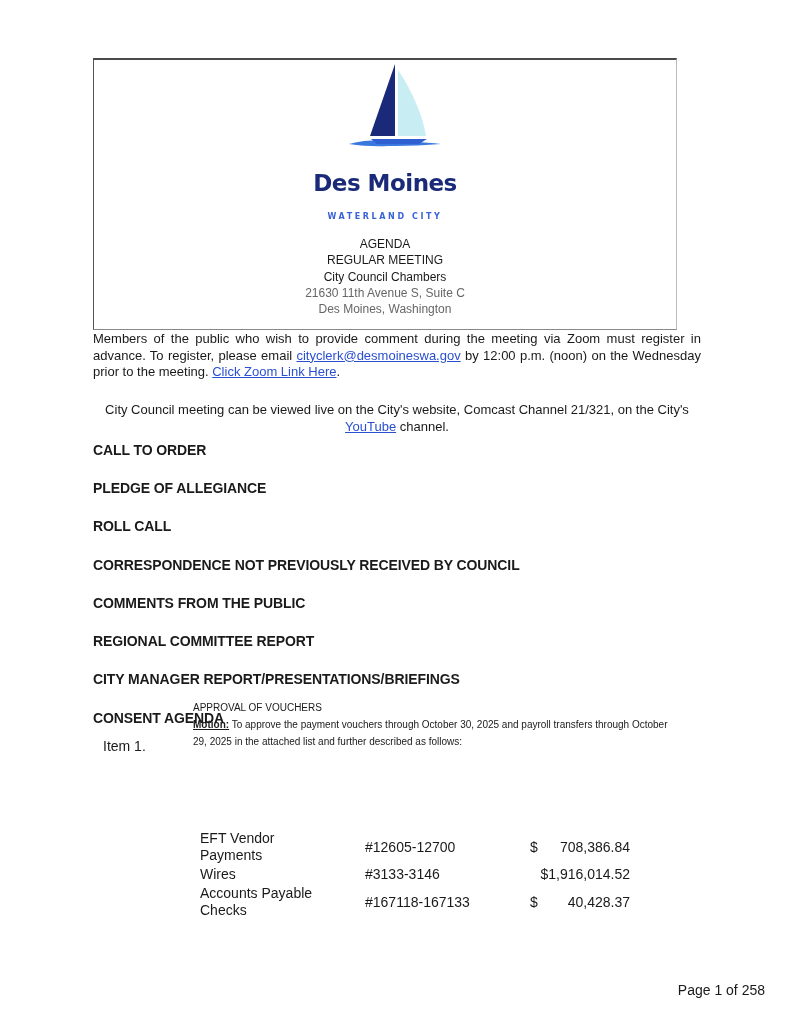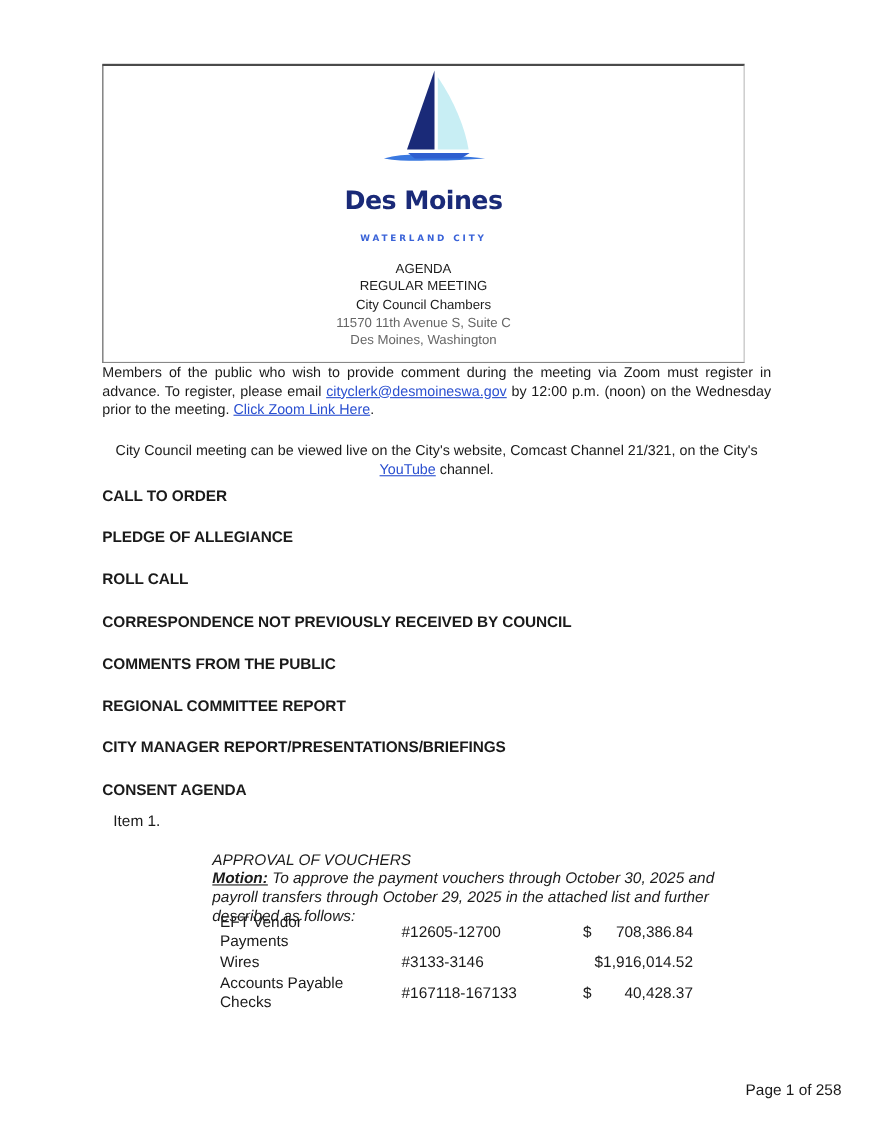--- a/index.html
+++ b/index.html
@@ -39,22 +39,22 @@
     .stream {
       position: absolute; left: 93px; top: 402px; width: 608px;
       font-size: 13px; line-height: 16.5px; text-align: center;
     }
     .section {
       position: absolute; left: 93px; font-weight: bold; font-size: 14px;
       letter-spacing: -0.1px;
     }
     .item-label { position: absolute; left: 103px; top: 738px; font-size: 14px; }
     .item-body {
-      position: absolute; left: 193px; top: 773px; width: 490px;
-      font-size: 14px; line-height: 17px; font-style: italic;
+      position: absolute; left: 193px; top: 699px; width: 490px;
+      font-size: 10px; line-height: 17px;
     }
     .item-body .motion { font-weight: bold; text-decoration: underline; }
     .vtable { position: absolute; left: 200px; top: 830px; font-size: 14px; }
     .vrow { position: relative; width: 440px; }
     .vrow .desc { position: absolute; left: 0; width: 140px; line-height: 17px; }
     .vrow .num { position: absolute; left: 165px; }
     .vrow .cur { position: absolute; left: 330px; }
     .vrow .amt { position: absolute; right: 10px; }
     .footer {
       position: absolute; right: 26px; top: 982px; font-size: 14px;
@@ -71,21 +71,21 @@
       <path d="M34,82 C55,76 80,79 98,80 C108,80 118,81 126,82 C110,83 95,84 80,84 C70,84 50,85 34,82 Z" fill="#3a78e0"></path>
       <path d="M56,77 L112,77 L104,82 L62,82 Z" fill="#2f5fd0"></path>
     </svg>
     <div class="logo-name">Des Moines</div>
     <div class="logo-tag">WATERLAND CITY</div>
   </div>
   <div class="title-block">
     <div>AGENDA</div>
     <div>REGULAR MEETING</div>
     <div>City Council Chambers</div>
-    <div class="grey">11570 11th Avenue S, Suite C</div>
+    <div class="grey">21630 11th Avenue S, Suite C</div>
     <div class="grey">Des Moines, Washington</div>
   </div>
 </div>
 
 <div class="notice">
   <span>Members of the public who wish to provide comment during the meeting via Zoom must register in advance. To register, please email </span><a class="lnk">cityclerk@desmoineswa.gov</a><span> by 12:00 p.m. (noon) on the Wednesday prior to the meeting. </span><a class="lnk">Click Zoom Link Here</a><span>.</span>
 </div>
 
 <div class="stream">
   <span>City Council meeting can be viewed live on the City's website, Comcast Channel 21/321, on the City's </span><a class="lnk">YouTube</a><span> channel.</span>

